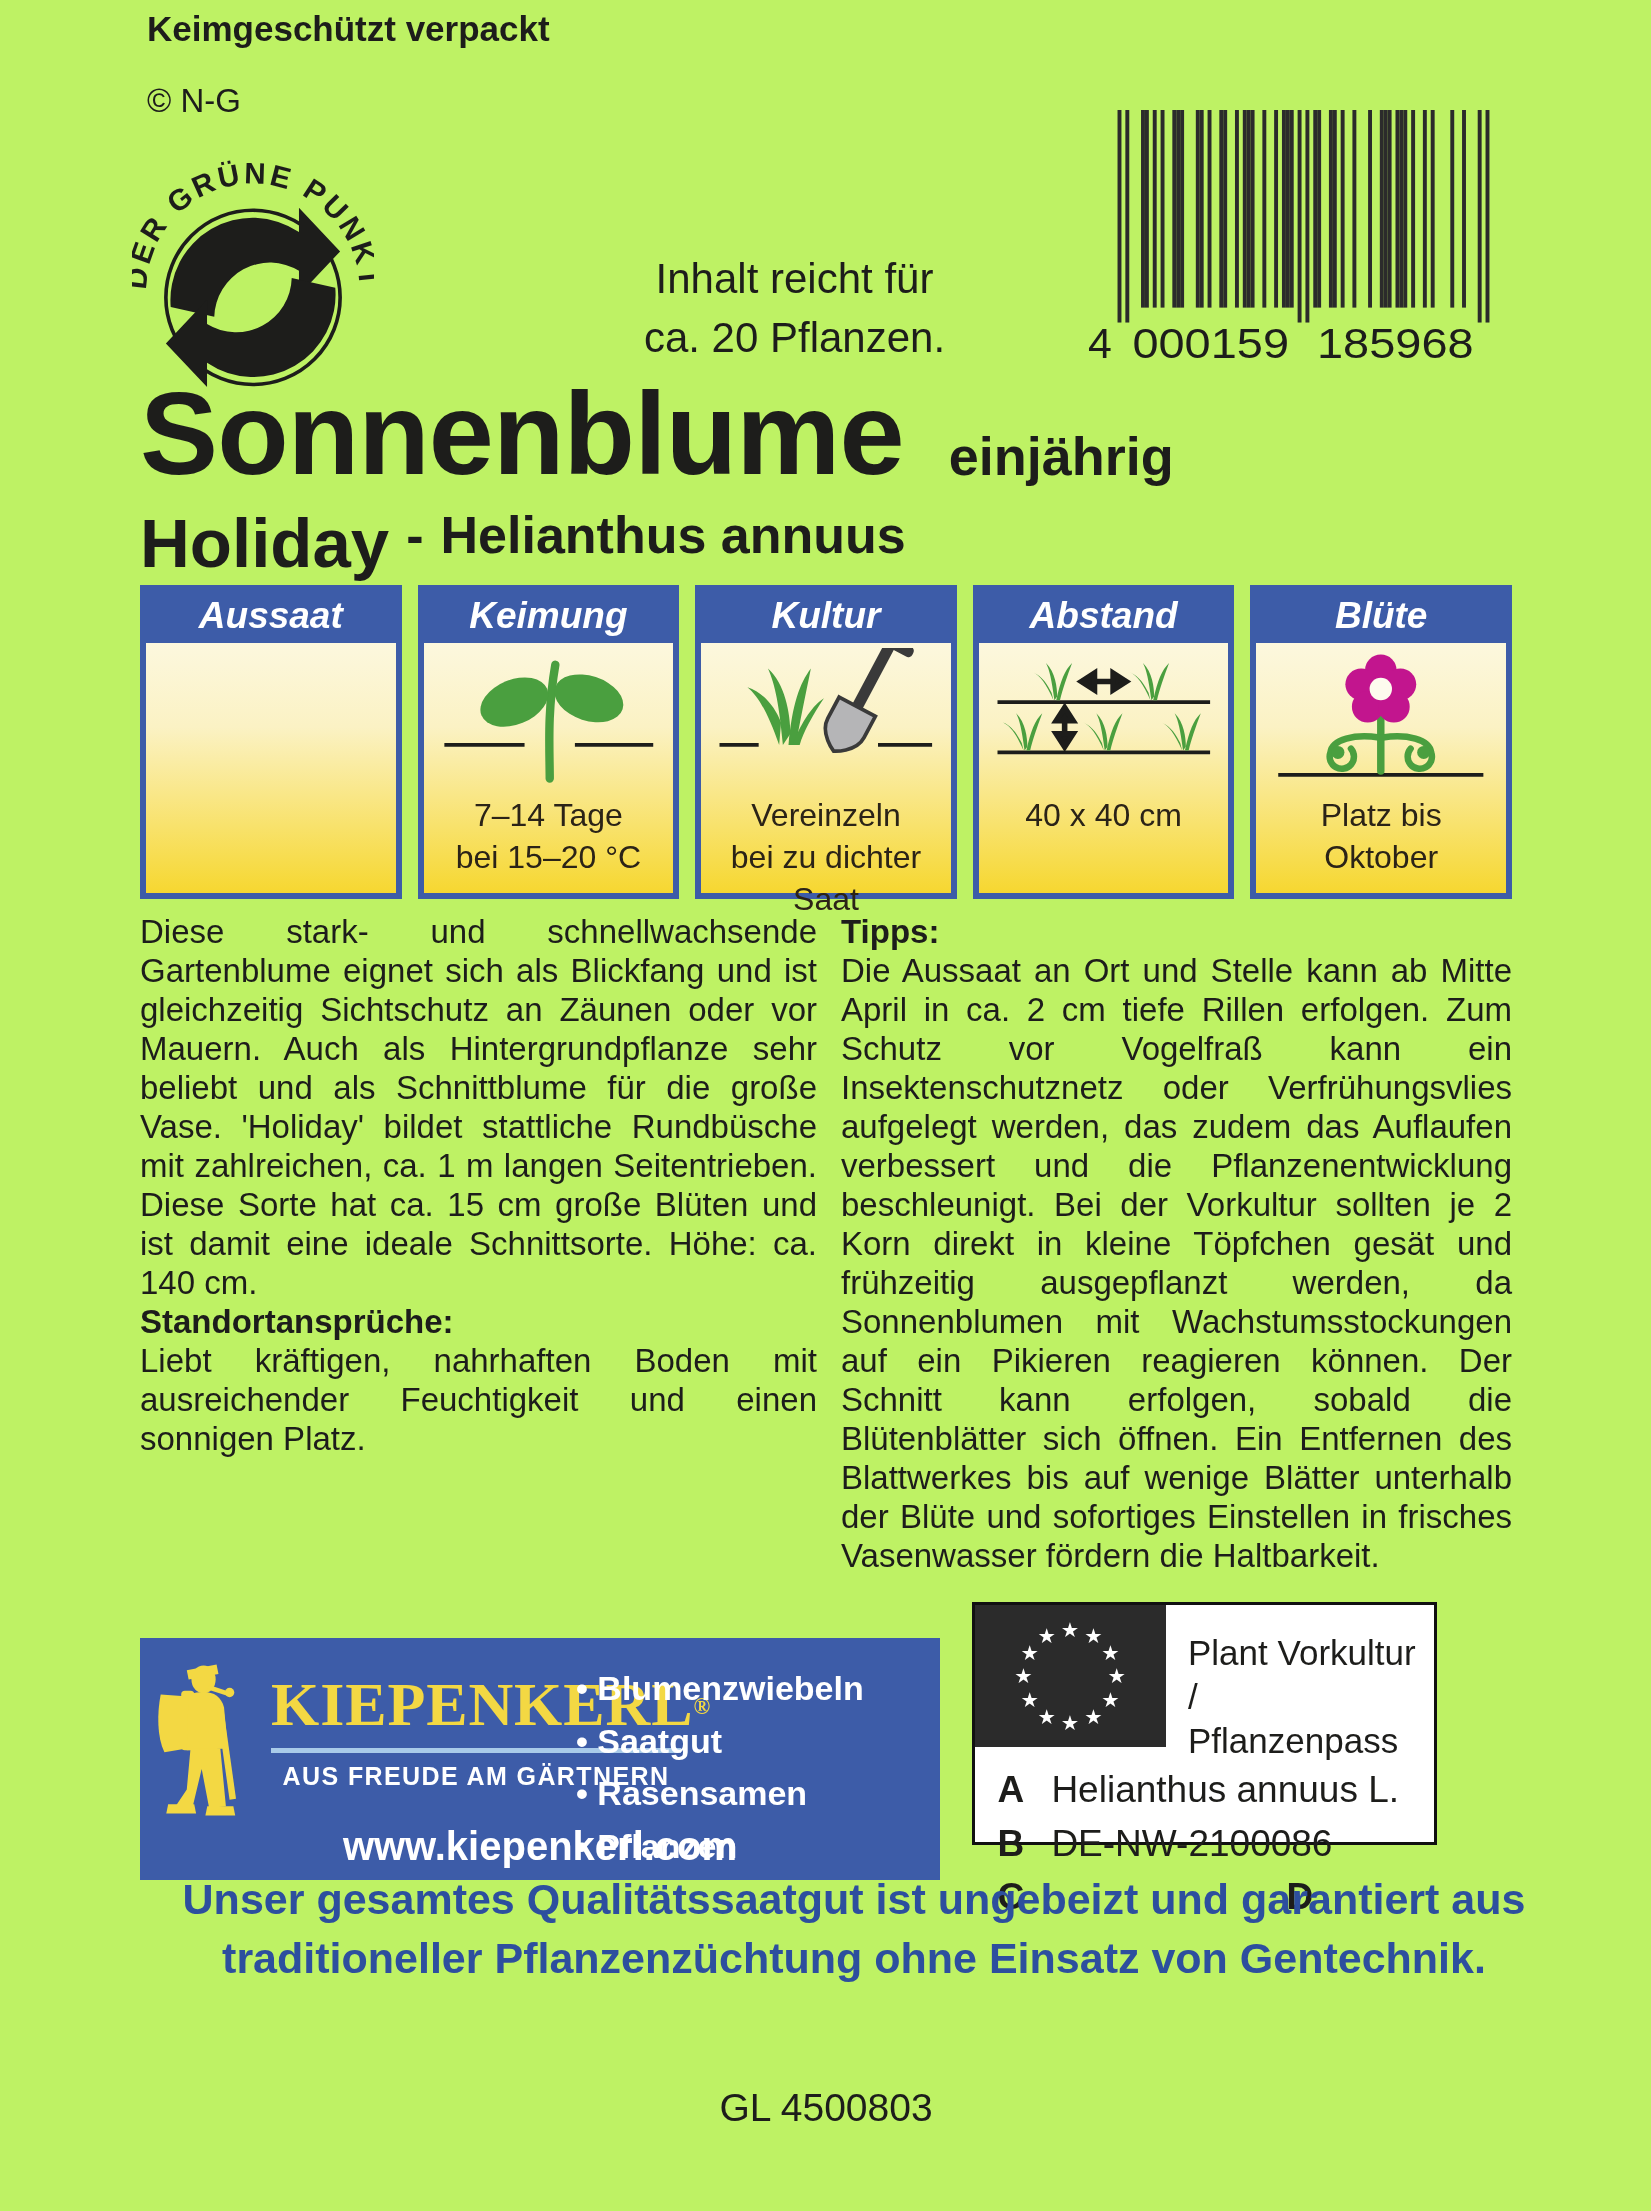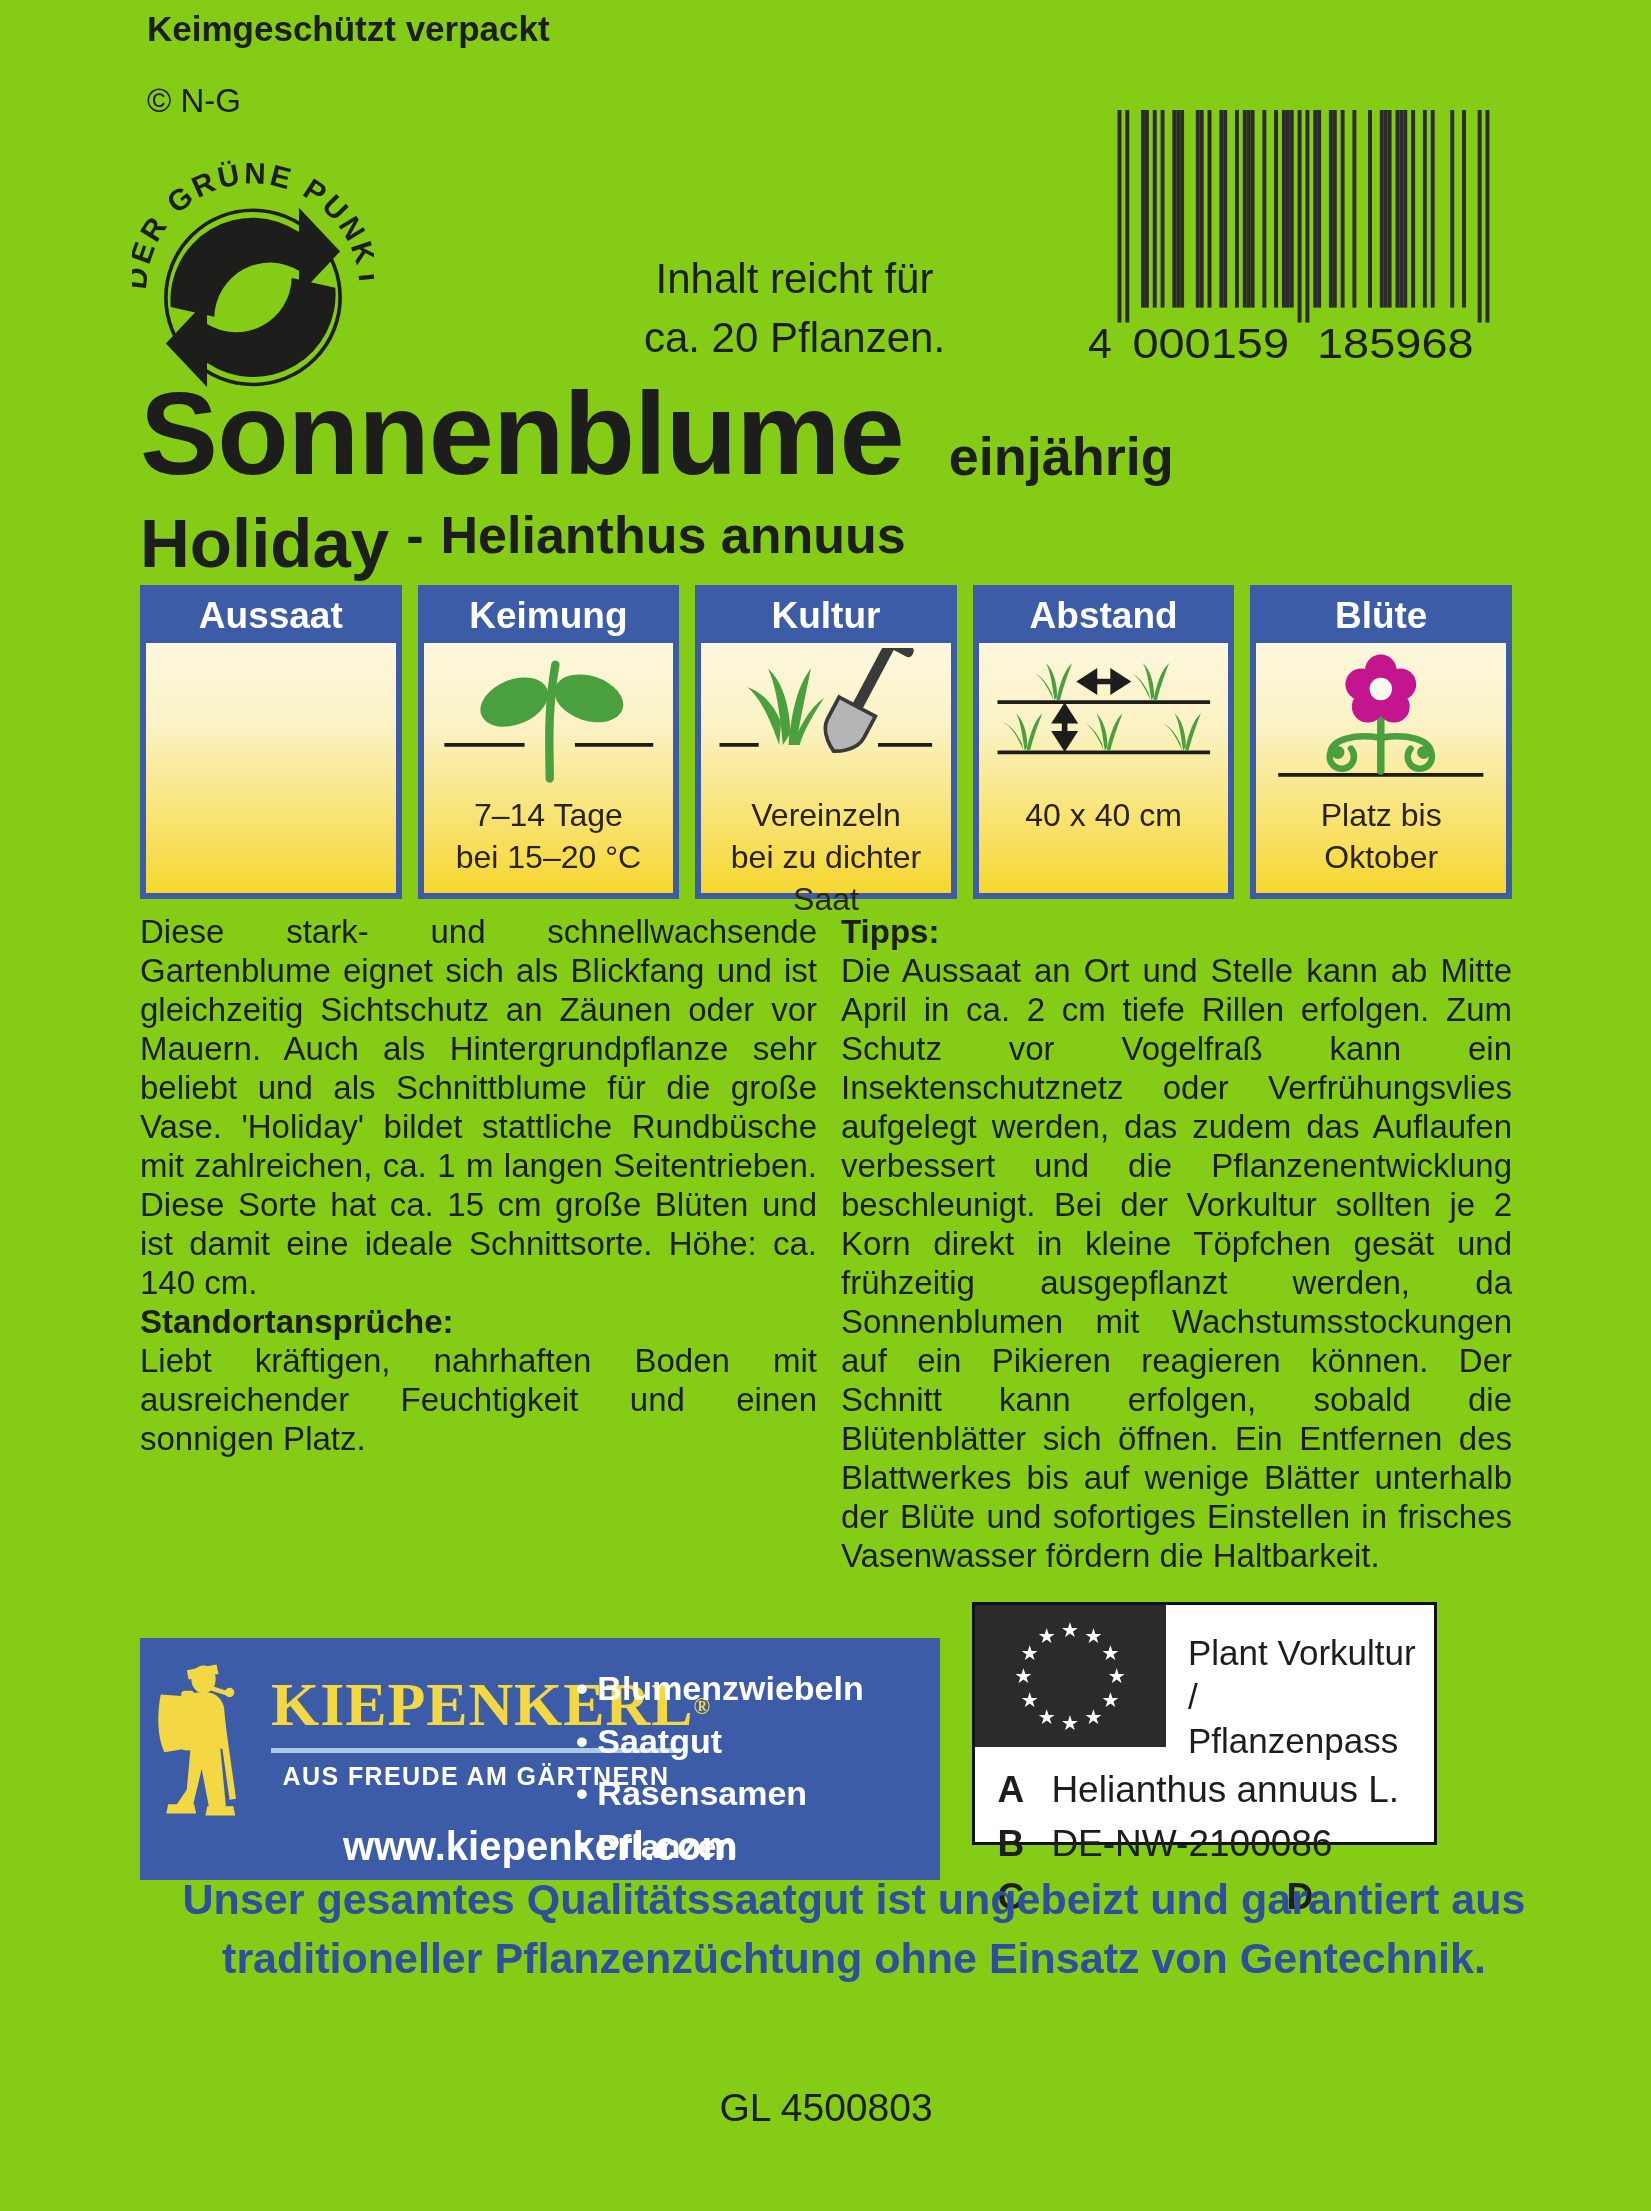--- a/index.html
+++ b/index.html
@@ -1,16 +1,16 @@
 <!DOCTYPE html>
 <html lang="de" style="font-size:15px"><head>
 <meta charset="utf-8">
 <style>
   html,body{margin:0;padding:0;background:#ffffff;}
-  #page{position:relative;width:1652px;height:2211px;background:#84cc16;overflow:hidden;
+  #page{position:relative;width:1652px;height:2211px;background:#bef264;overflow:hidden;
         font-family:"Liberation Sans",sans-serif;color:#1d1d1b;}
 
   
   .packaging-note{position:absolute;left:147px;top:9.3px;font-size:35px;font-weight:bold;}
   .copyright{position:absolute;left:147px;top:82px;font-size:33px;}
   .gruene-punkt{position:absolute;left:132px;top:147px;width:242px;height:250px;}
   .content-note{position:absolute;left:571px;top:250px;width:447px;text-align:center;
                 font-size:42px;line-height:1.4;white-space:pre-line;}
   .barcode{position:absolute;left:1080px;top:110px;width:433px;height:261px;}
 
@@ -21,21 +21,21 @@
   .title-row2{position:absolute;left:140px;top:509px;display:flex;align-items:flex-start;}
   .title-variety{font-size:69px;font-weight:bold;line-height:1;}
   .title-sep{font-size:52px;font-weight:bold;margin:0 17px 3.7px 17px;line-height:1;}
   .title-botanical{font-size:52px;font-weight:bold;margin-bottom:3.7px;line-height:1;}
 
   
   .info-boxes{position:absolute;left:140px;top:585px;width:1372px;display:flex;gap:16px;}
   .info-box{flex:1;border:6.5px solid #3d5ca8;background:linear-gradient(180deg,#fdfbee 0%,#fbf2c4 45%,#f6d730 100%);
             height:302px;display:flex;flex-direction:column;}
   .info-box-header{background:#3d5ca8;color:#ffffff;font-size:37px;font-weight:bold;text-align:center;
-                   padding:5.6px 0 9.3px 0;line-height:1;}
+                   padding:5.6px 0 9.3px 0;line-height:1;font-style:italic;}
   .info-box-body{flex:1;display:flex;flex-direction:column;align-items:center;padding-top:5.6px;}
   .info-box-icon{width:100%;height:138px;}
   .box-caption{font-size:32px;line-height:1.32;text-align:center;color:#2b2317;white-space:pre-line;margin-top:7.5px;}
 
   
   .columns{position:absolute;left:140px;top:912px;width:1372px;display:flex;gap:24px;}
   .col{font-size:33px;line-height:39px;text-align:justify;}
   .col-left{width:677px;}
   .col-right{width:671px;}
   .col-heading{font-weight:bold;margin:9.3px 0 0 0;}

